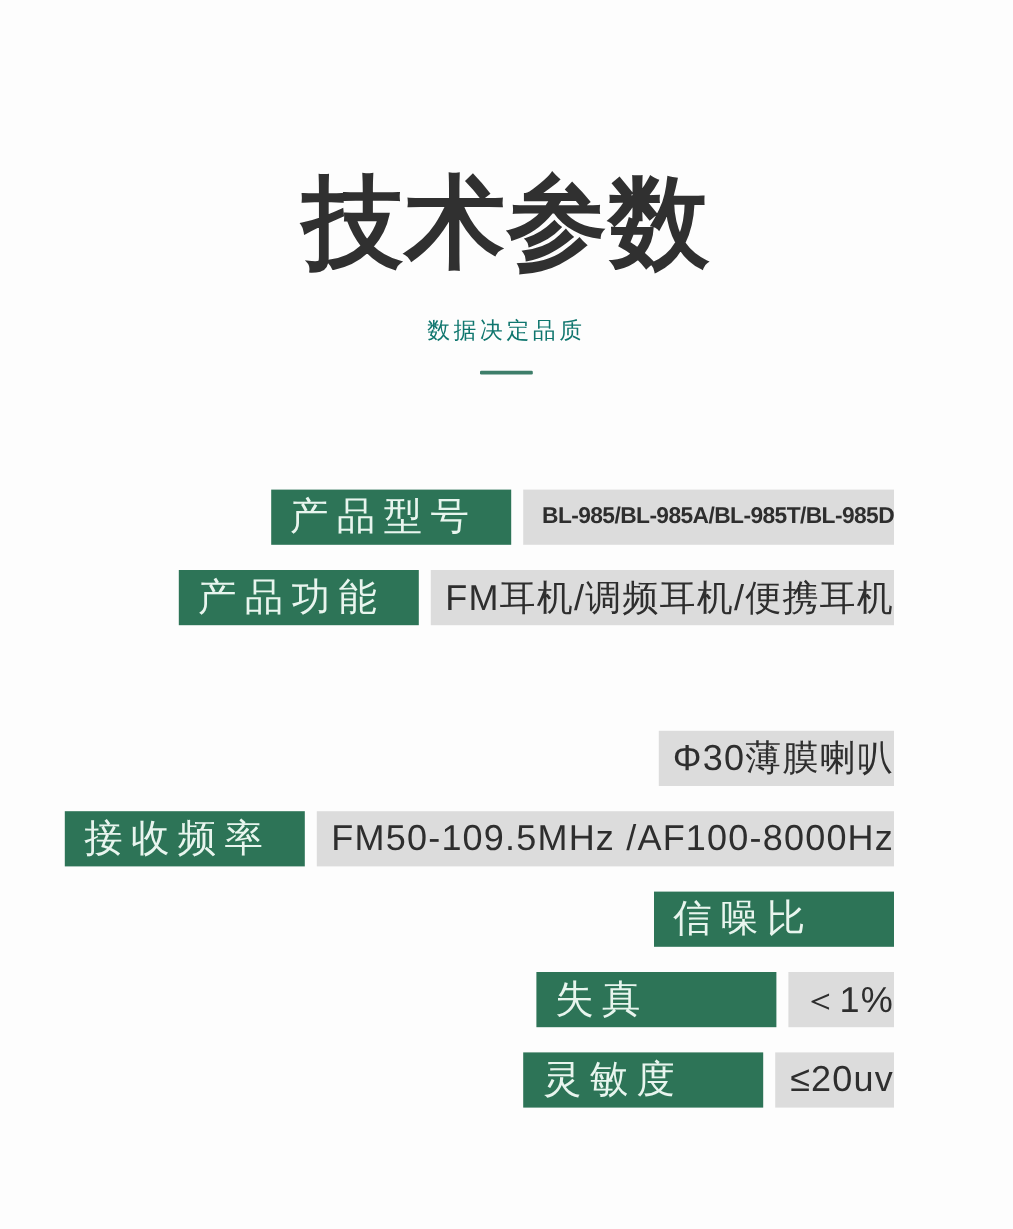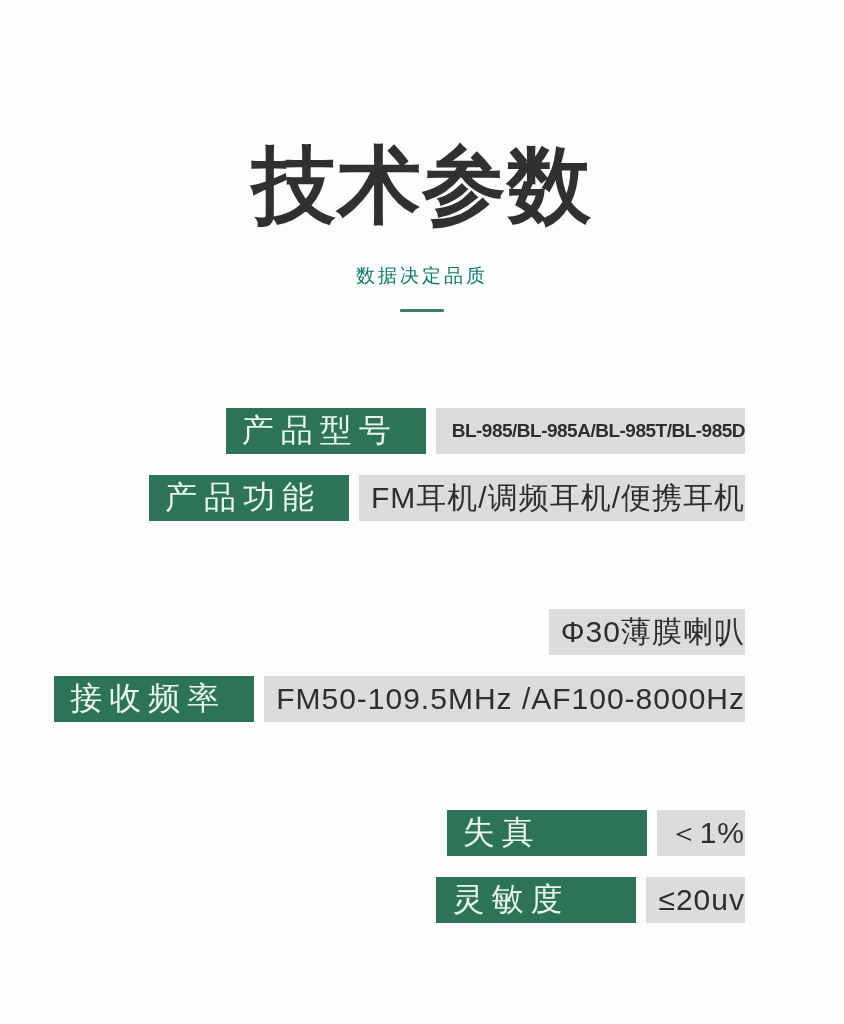--- a/index.html
+++ b/index.html
@@ -110,20 +110,21 @@
       <div class="spec-row">
       </div>
       <div class="spec-row">
         <div class="spec-value">Φ30薄膜喇叭</div>
       </div>
       <div class="spec-row">
         <div class="spec-label">接收频率</div>
         <div class="spec-value">FM50-109.5MHz /AF100-8000Hz</div>
       </div>
       <div class="spec-row">
+        <div class="spec-label">信噪比</div>
       </div>
       <div class="spec-row">
         <div class="spec-label">失真</div>
         <div class="spec-value">＜1%</div>
       </div>
       <div class="spec-row">
         <div class="spec-label">灵敏度</div>
         <div class="spec-value">≤20uv</div>
       </div>
     </div>

